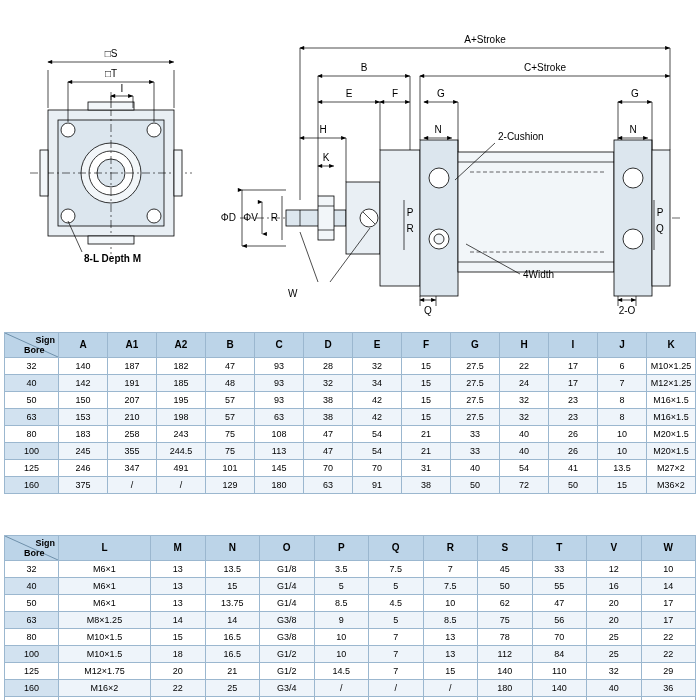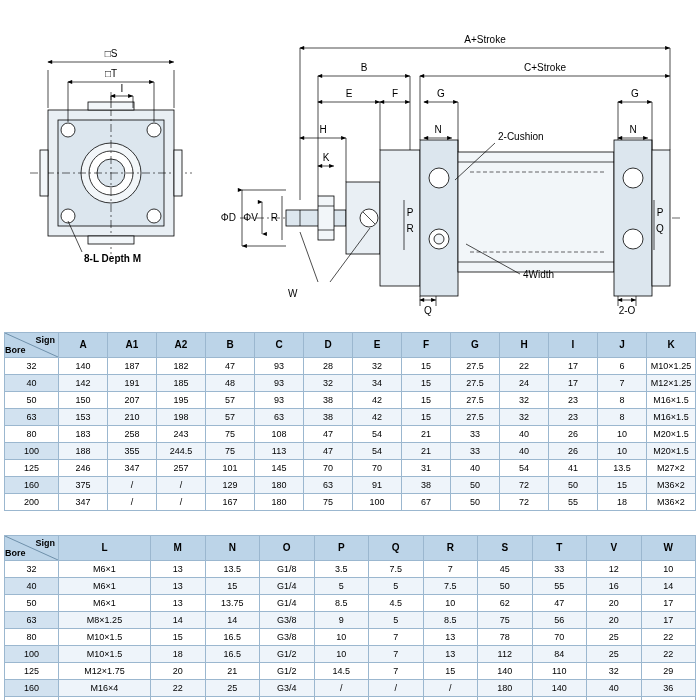--- a/index.html
+++ b/index.html
@@ -72,21 +72,21 @@
   }
   .corner-inner .sign {
     position: absolute;
     right: 3px;
     top: -1px;
     font-size: 9px;
     font-weight: bold;
   }
   .corner-inner .bore {
     position: absolute;
-    left: 0;
+    left: 19px;
     bottom: -1px;
     font-size: 9px;
     font-weight: bold;
   }
   .corner-inner .slash {
     position: absolute;
     left: 0; top: 0;
     width: 100%; height: 100%;
   }
   table.spec tbody tr:nth-child(odd) td { background: #ffffff; }
@@ -409,39 +409,39 @@
             <td>54</td>
             <td>21</td>
             <td>33</td>
             <td>40</td>
             <td>26</td>
             <td>10</td>
             <td>M20×1.5</td>
           </tr>
           <tr>
             <td class="first">100</td>
-            <td>188</td>
+            <td>245</td>
             <td>355</td>
             <td>244.5</td>
             <td>75</td>
             <td>113</td>
             <td>47</td>
             <td>54</td>
             <td>21</td>
             <td>33</td>
             <td>40</td>
             <td>26</td>
             <td>10</td>
             <td>M20×1.5</td>
           </tr>
           <tr>
             <td class="first">125</td>
             <td>246</td>
             <td>347</td>
-            <td>257</td>
+            <td>491</td>
             <td>101</td>
             <td>145</td>
             <td>70</td>
             <td>70</td>
             <td>31</td>
             <td>40</td>
             <td>54</td>
             <td>41</td>
             <td>13.5</td>
             <td>M27×2</td>
@@ -453,36 +453,20 @@
             <td>/</td>
             <td>129</td>
             <td>180</td>
             <td>63</td>
             <td>91</td>
             <td>38</td>
             <td>50</td>
             <td>72</td>
             <td>50</td>
             <td>15</td>
-            <td>M36×2</td>
-          </tr>
-          <tr>
-            <td class="first">200</td>
-            <td>347</td>
-            <td>/</td>
-            <td>/</td>
-            <td>167</td>
-            <td>180</td>
-            <td>75</td>
-            <td>100</td>
-            <td>67</td>
-            <td>50</td>
-            <td>72</td>
-            <td>55</td>
-            <td>18</td>
             <td>M36×2</td>
           </tr>
         </tbody>
     </table>
   </div>
 
   <div class="tbl-wrap" id="table2-wrap">
     <table class="spec">
       <colgroup>
         <col style="width:54px">
@@ -607,21 +591,21 @@
             <td>14.5</td>
             <td>7</td>
             <td>15</td>
             <td>140</td>
             <td>110</td>
             <td>32</td>
             <td>29</td>
           </tr>
           <tr>
             <td class="first">160</td>
-            <td>M16×4</td>
+            <td>M16×2</td>
             <td>22</td>
             <td>25</td>
             <td>G3/4</td>
             <td>/</td>
             <td>/</td>
             <td>/</td>
             <td>180</td>
             <td>140</td>
             <td>40</td>
             <td>36</td>

